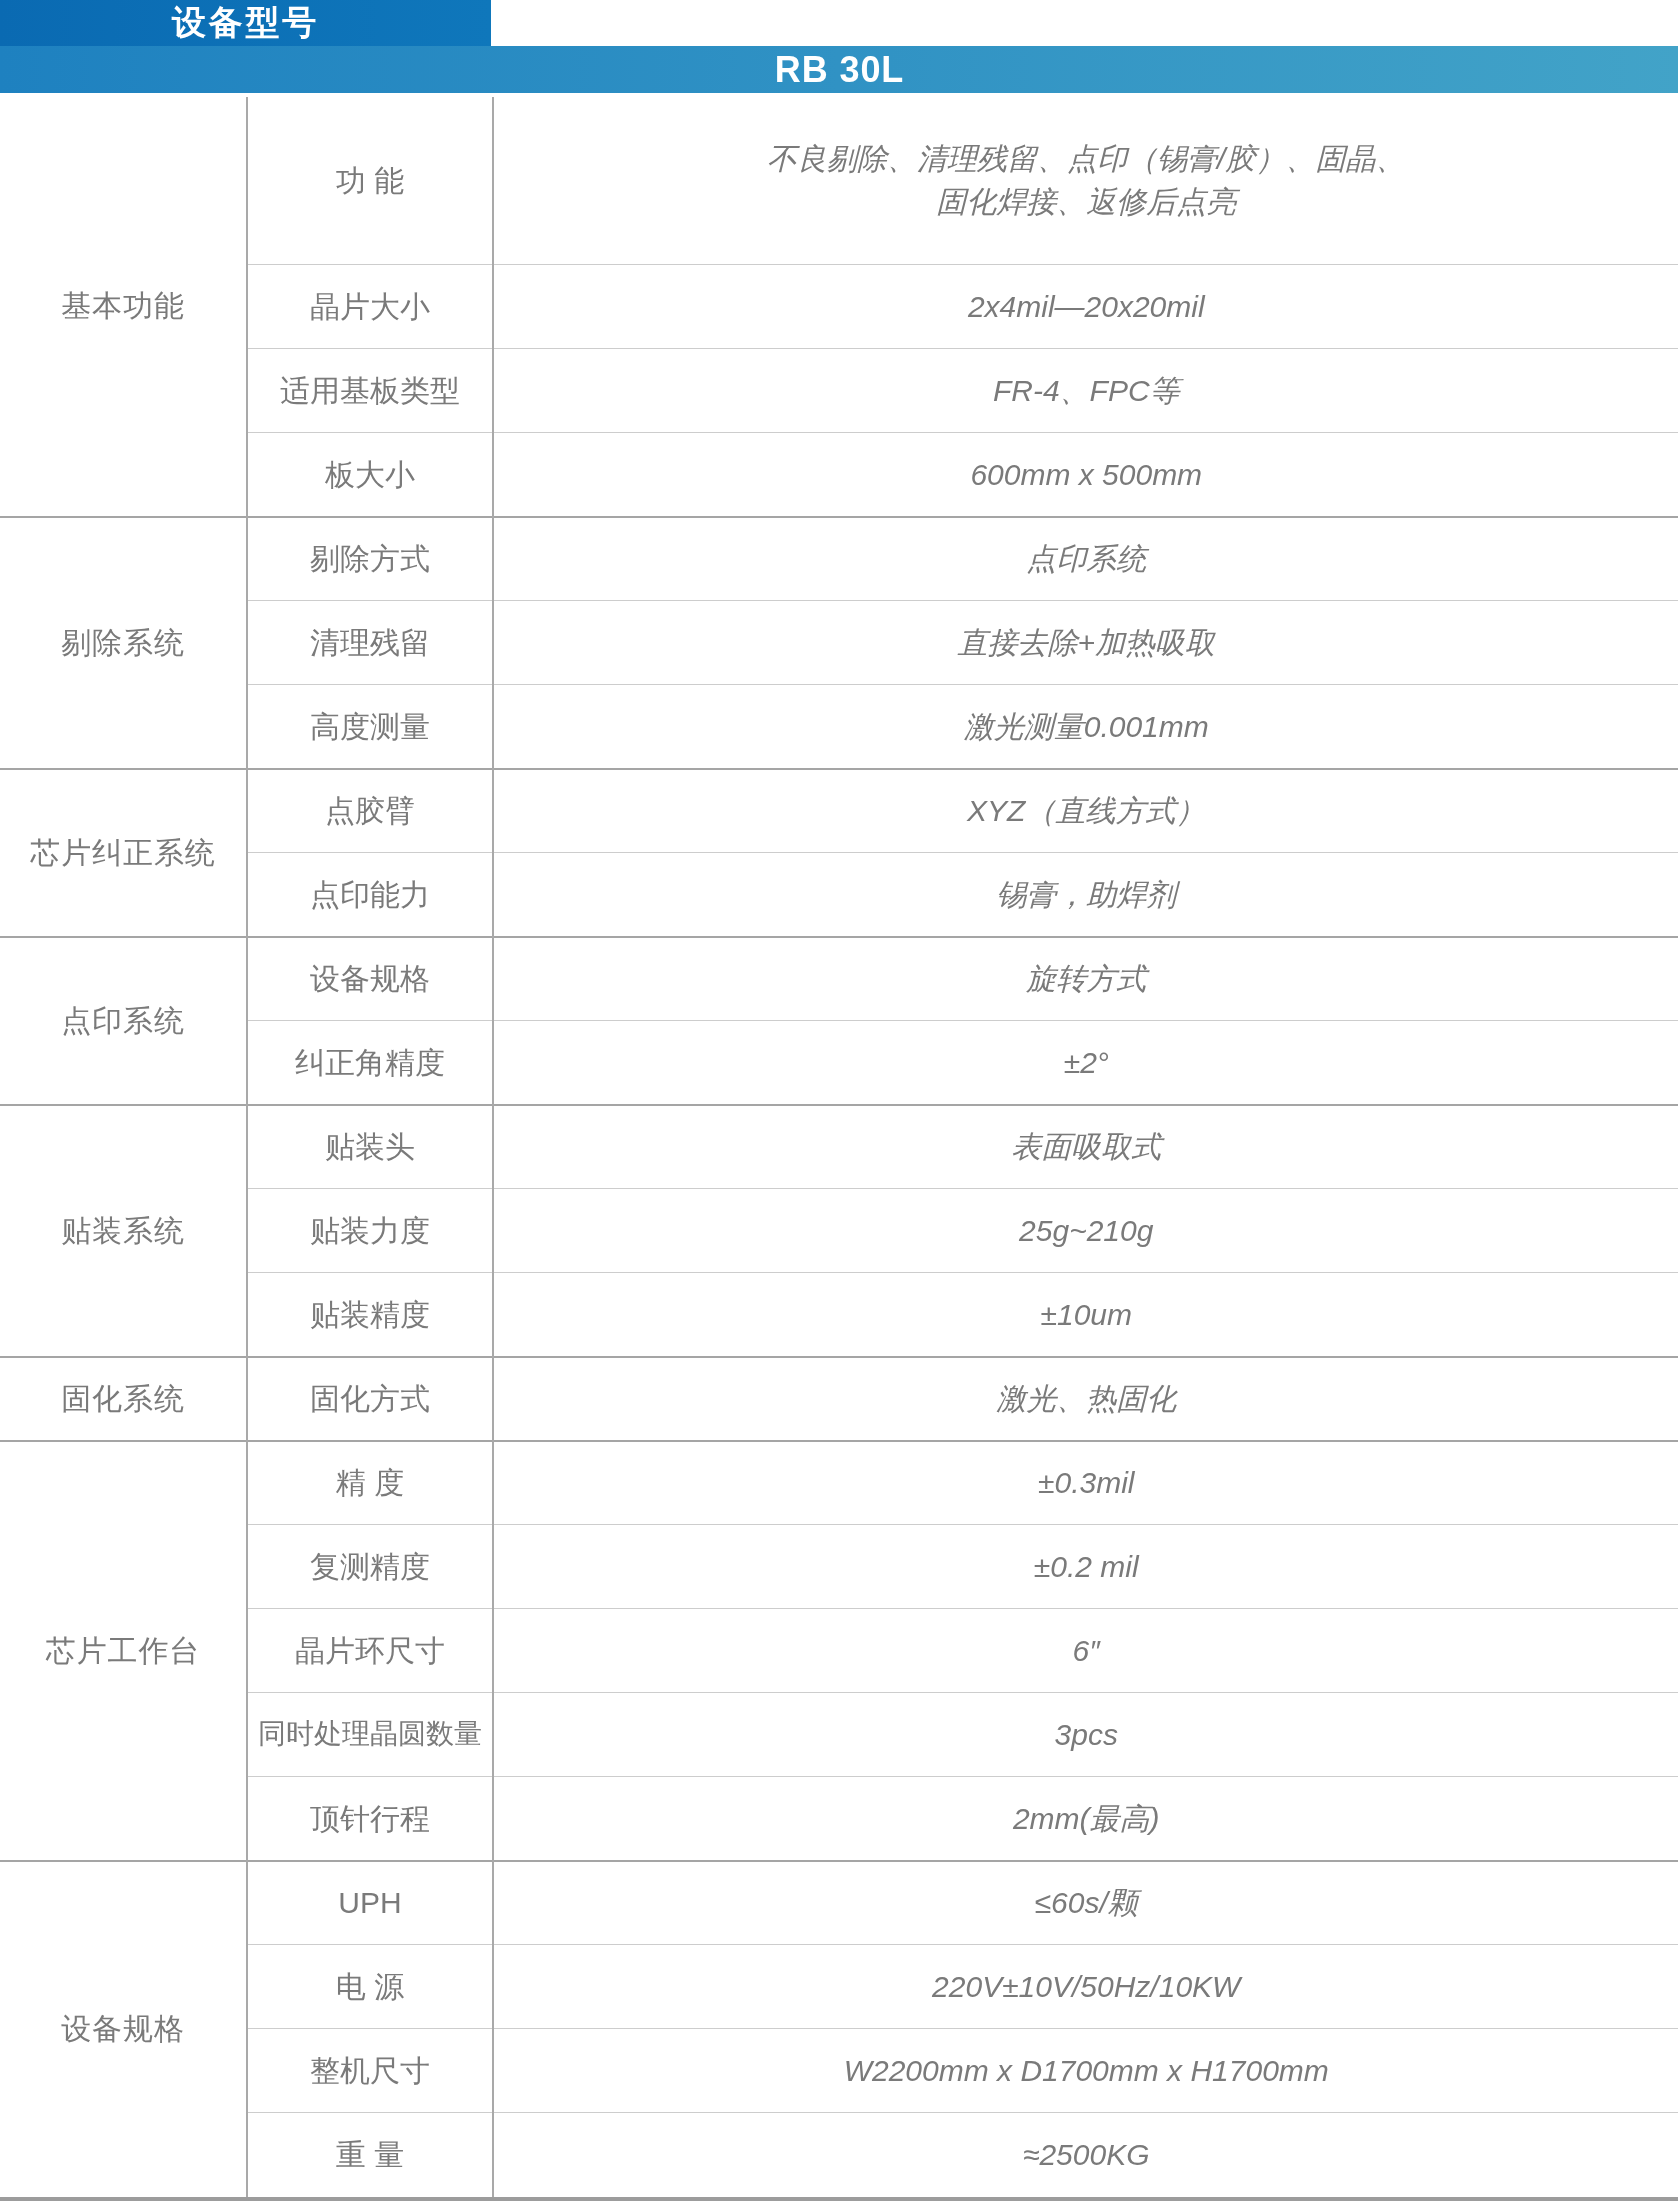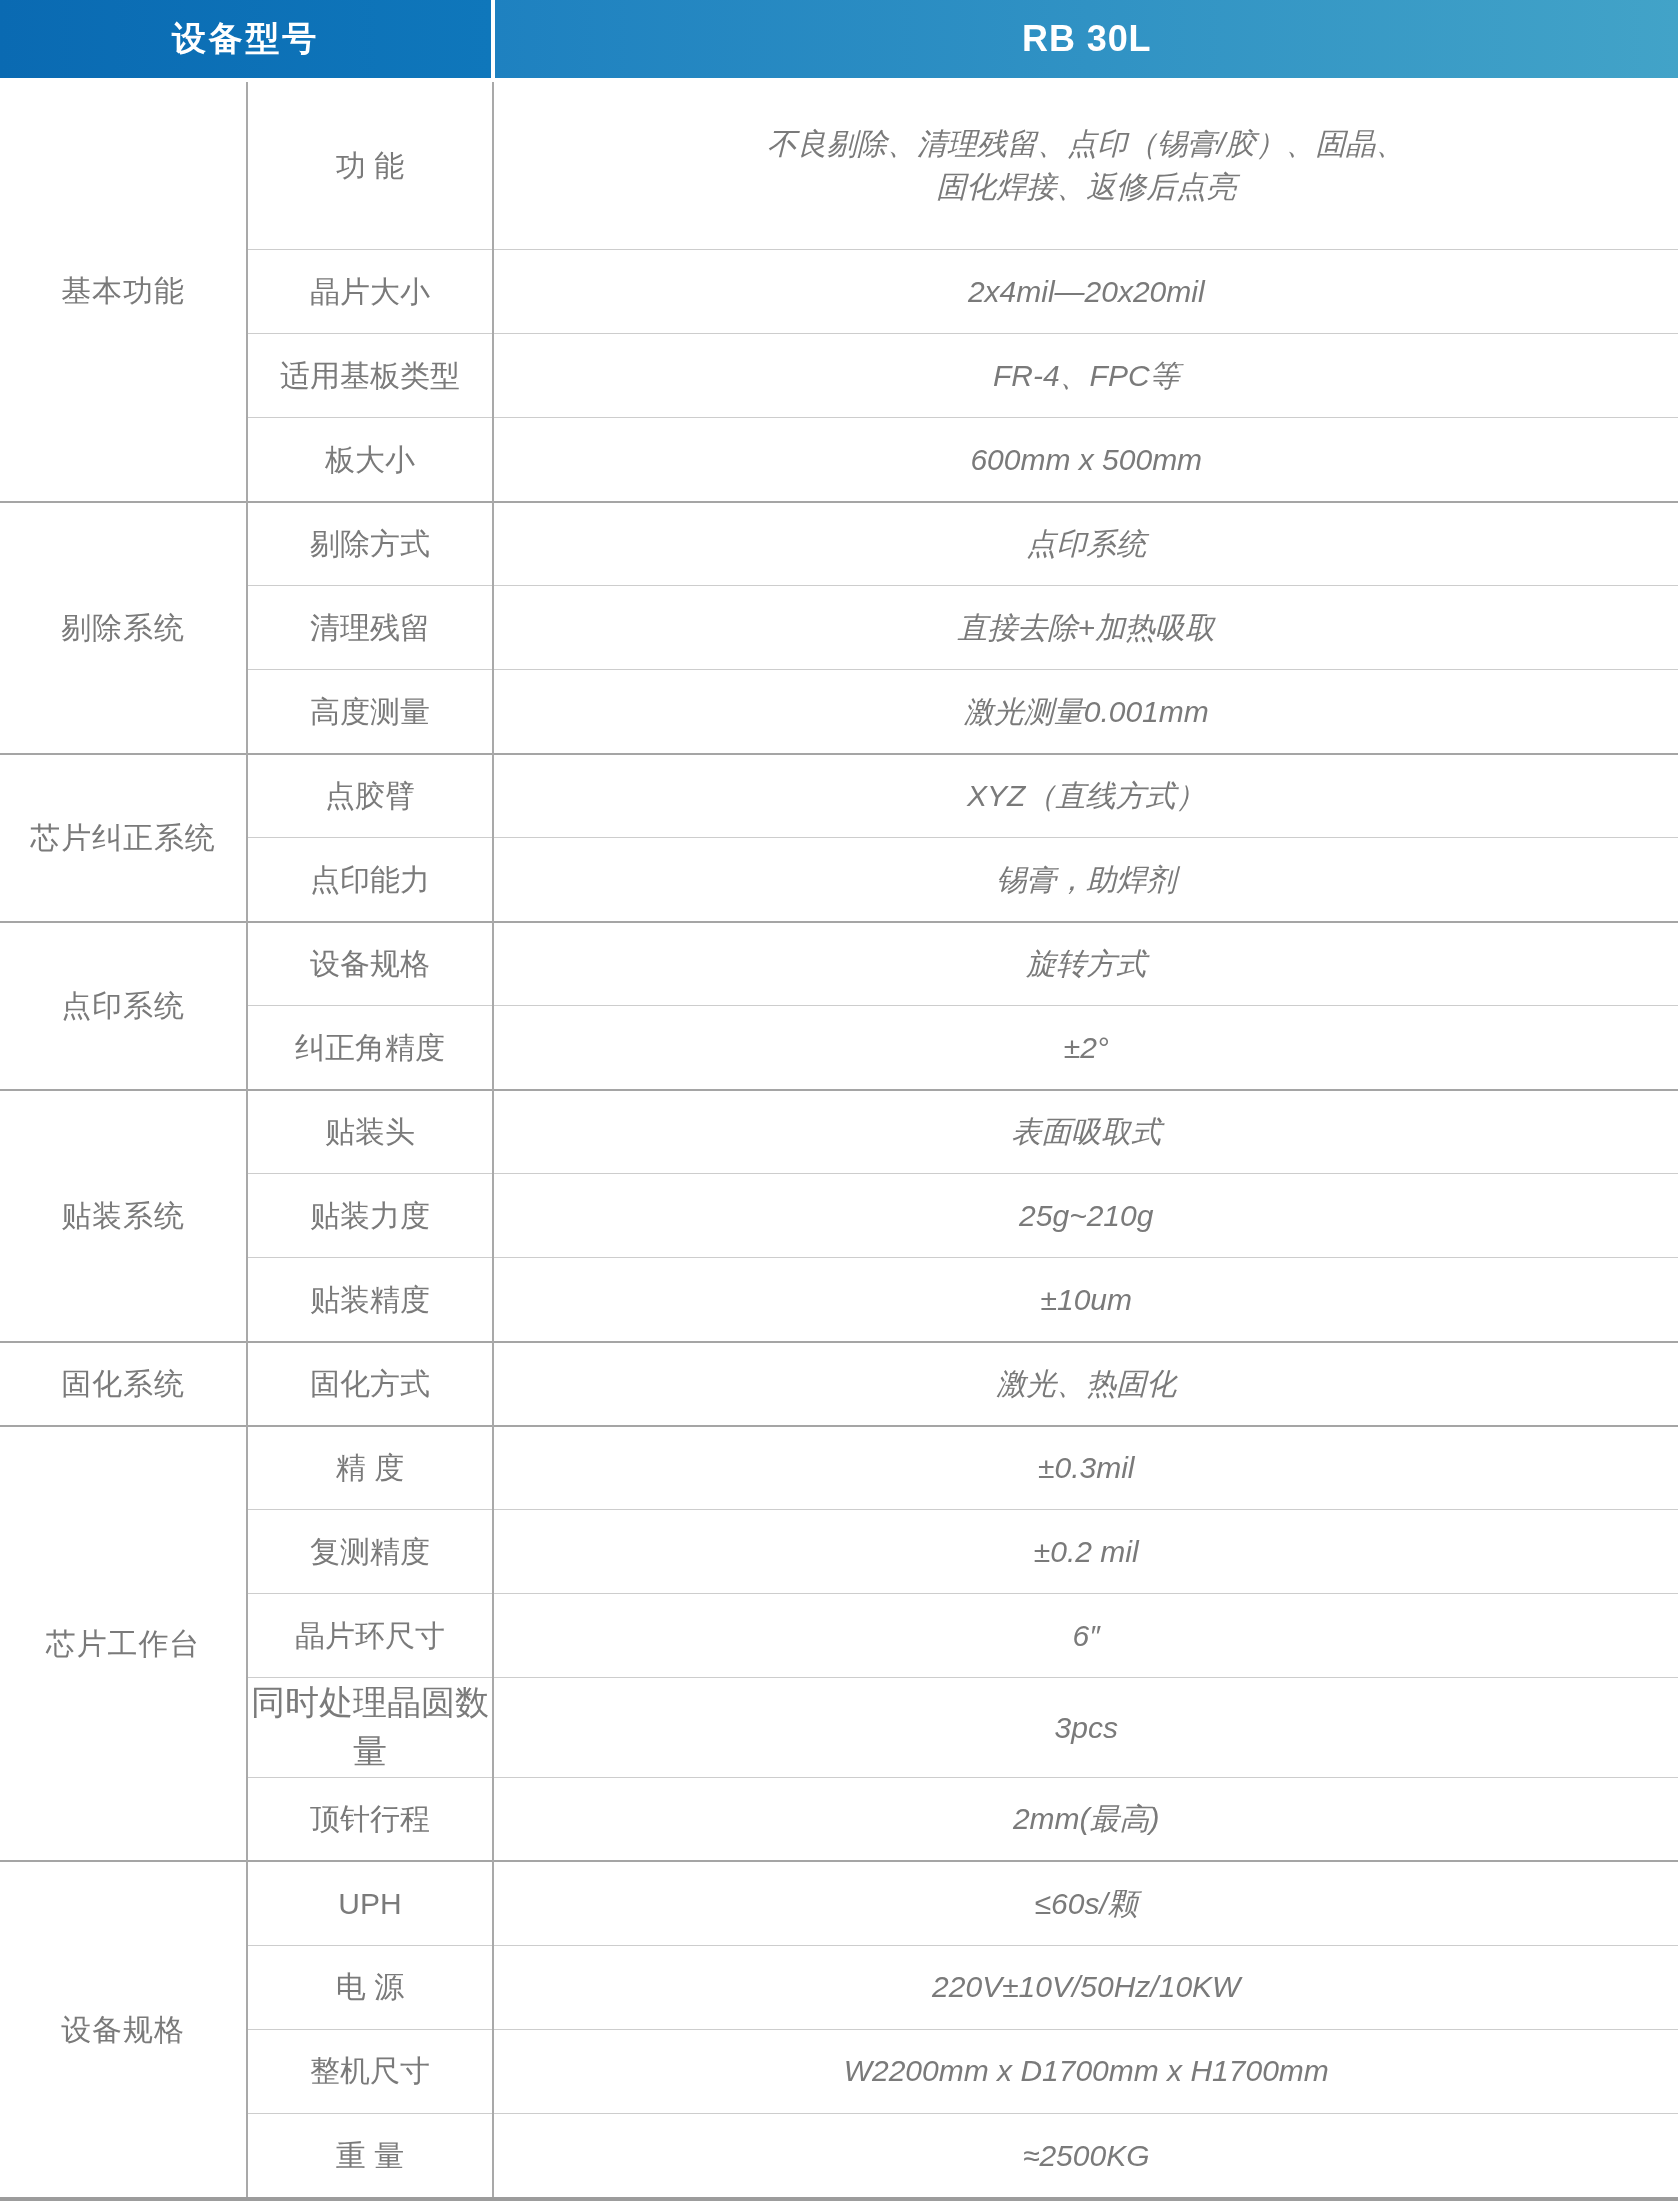--- a/index.html
+++ b/index.html
@@ -10,22 +10,23 @@
   }
   .page {
     width: 1679px;
     height: 2205px;
     background: #ffffff;
     overflow: hidden;
   }
   
   .hdr {
     display: flex;
-    height: 78px;
+    height: 93px;
     width: 100%;
+    flex-direction: column;
   }
   .hdr-left {
     width: 491px;
     background: linear-gradient(90deg, #0a6ab2 0%, #0f77bb 100%);
     display: flex;
     align-items: center;
     justify-content: center;
     color: #ffffff;
     font-size: 34px;
     font-weight: bold;
@@ -68,21 +69,21 @@
   tr.regular { height: 84px; }
   tr.tall    { height: 168px; }
   td.group {
     border-right: 2.7px solid #a9a9a9;
     font-size: 31px;
     letter-spacing: 0.9px;
   }
   td.spec-name {
     border-right: 2.7px solid #a9a9a9;
   }
-  td.spec-name.small { font-size: 34px; margin-left: 21px; }
+  td.spec-name.small { font-size: 28px; margin-left: 21px; }
   td.spec-value {
     border-right: 1.8px solid #cfcfcf;
     font-style: italic;
   }
   tr.inner td.spec-name,
   tr.inner td.spec-value {
     border-top: 1.8px solid #cdcdcd;
   }
   tr.group-start td {
     border-top: 2.7px solid #a5a5a5;

